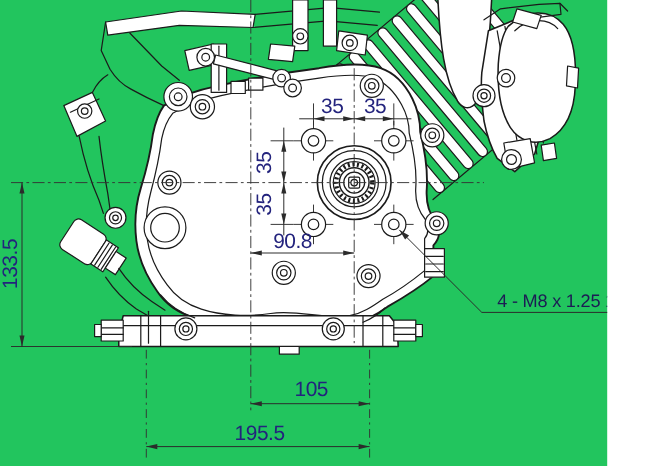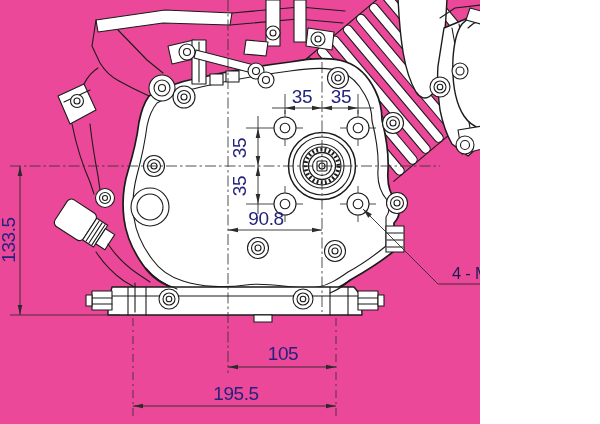--- a/index.html
+++ b/index.html
@@ -1,16 +1,16 @@
 <!DOCTYPE html>
 <html><head>
 <meta charset="utf-8">
 <style>
   html,body{margin:0;padding:0;background:#fff;}
-  .stage{width:480px;height:424px;position:relative;background:#ec4899;overflow:hidden;}
+  .stage{width:552px;height:424px;position:relative;background:#22c55e;overflow:hidden;}
   svg{display:block;}
   .ln{fill:none;stroke:#1b1b1b;stroke-width:1.1;stroke-linecap:round;stroke-linejoin:round;}
   .wh{fill:#ffffff;stroke:#1b1b1b;stroke-width:1.4;stroke-linejoin:round;}
   .whf{fill:#ffffff;stroke:#1b1b1b;stroke-width:1.1;stroke-linejoin:round;}
   .dim{fill:none;stroke:#2b2b2b;stroke-width:0.9;}
   .ext{fill:none;stroke:#2b2b2b;stroke-width:0.85;}
   .cl{fill:none;stroke:#333;stroke-width:0.85;stroke-dasharray:11 3 2.5 3;}
   .dsh{fill:none;stroke:#333;stroke-width:0.85;stroke-dasharray:8 4 2 4;}
   .arr{fill:#2b2b2b;stroke:none;}
   text.dt{fill:#23237d;font-family:"Liberation Sans",sans-serif;font-size:19px;letter-spacing:-0.4px;}

